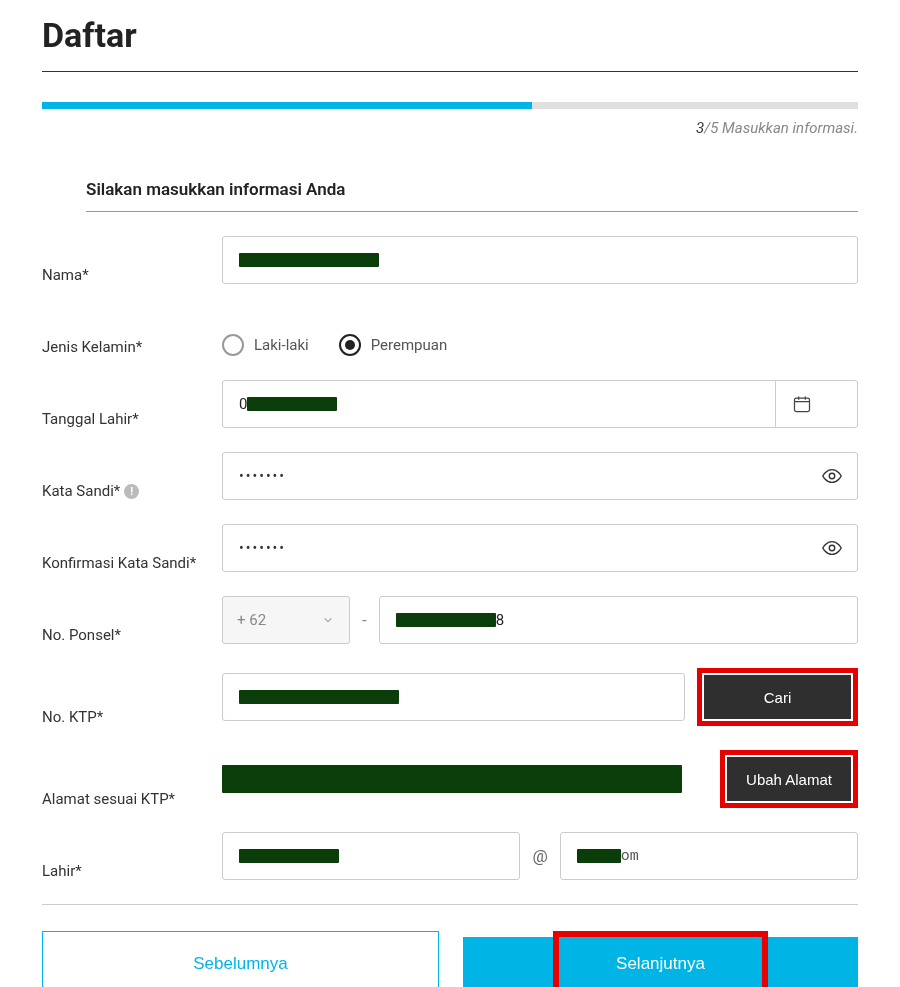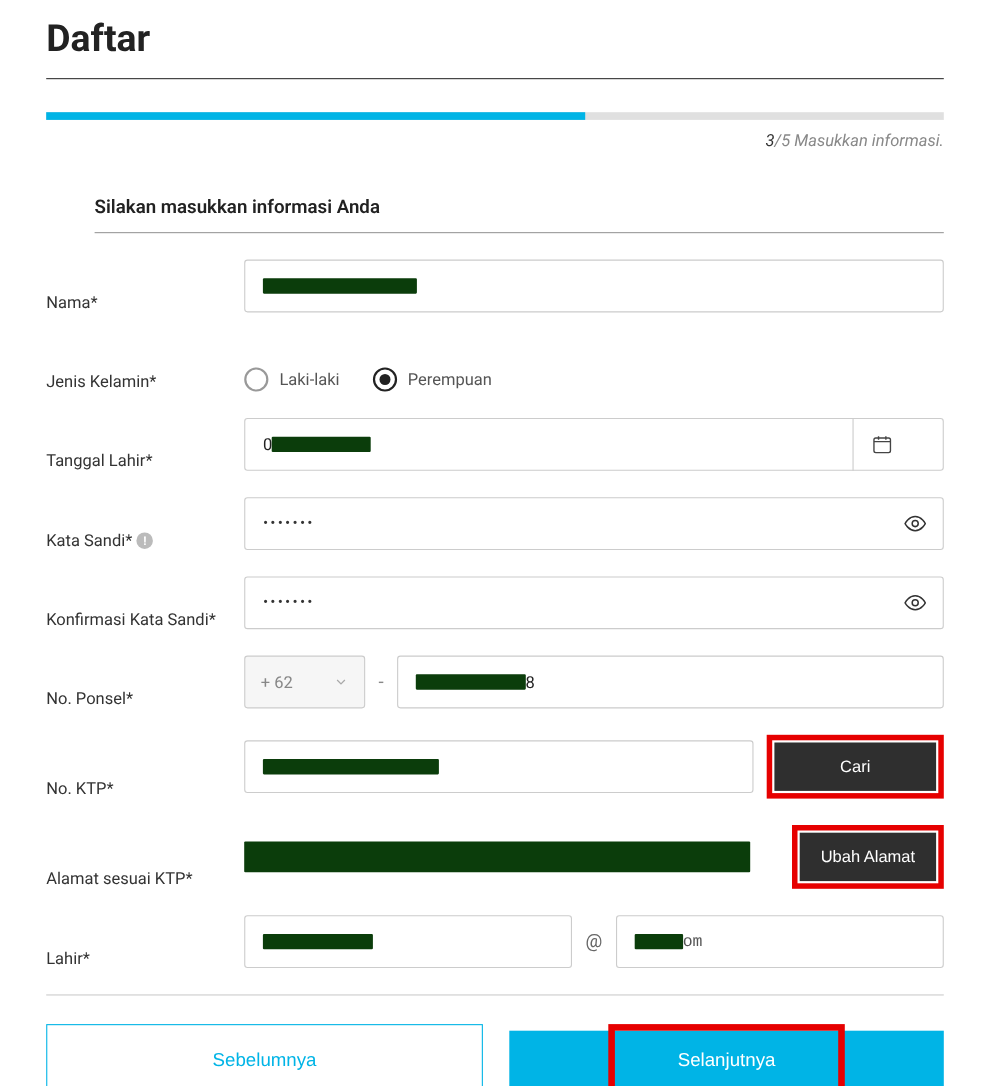--- a/index.html
+++ b/index.html
@@ -96,21 +96,21 @@
   }
   .radio-group { display: flex; gap: 30px; align-items: center; }
   .radio-item { display: flex; align-items: center; gap: 10px; font-size: 15px; color: #555; cursor: pointer; }
   .radio-circle {
     width: 22px; height: 22px; border: 2px solid #999; border-radius: 50%;
     display: flex; align-items: center; justify-content: center;
   }
   .radio-circle.selected { border-color: #222; }
   .radio-dot { width: 10px; height: 10px; border-radius: 50%; background: #222; }
   .phone-prefix {
-    width: 110px; height: 48px; border: 1px solid #ccc; border-radius: 3px;
+    width: 128px; height: 48px; border: 1px solid #ccc; border-radius: 3px;
     background: #f6f6f6; display: flex; align-items: center; justify-content: space-between;
     padding: 0 14px; color: #888; font-size: 15px;
   }
   .phone-sep { color: #888; font-size: 17px; }
   .redacted {
     background: #0b3d0b;
     color: transparent;
     height: 14px;
     border-radius: 1px;
     display: inline-block;

